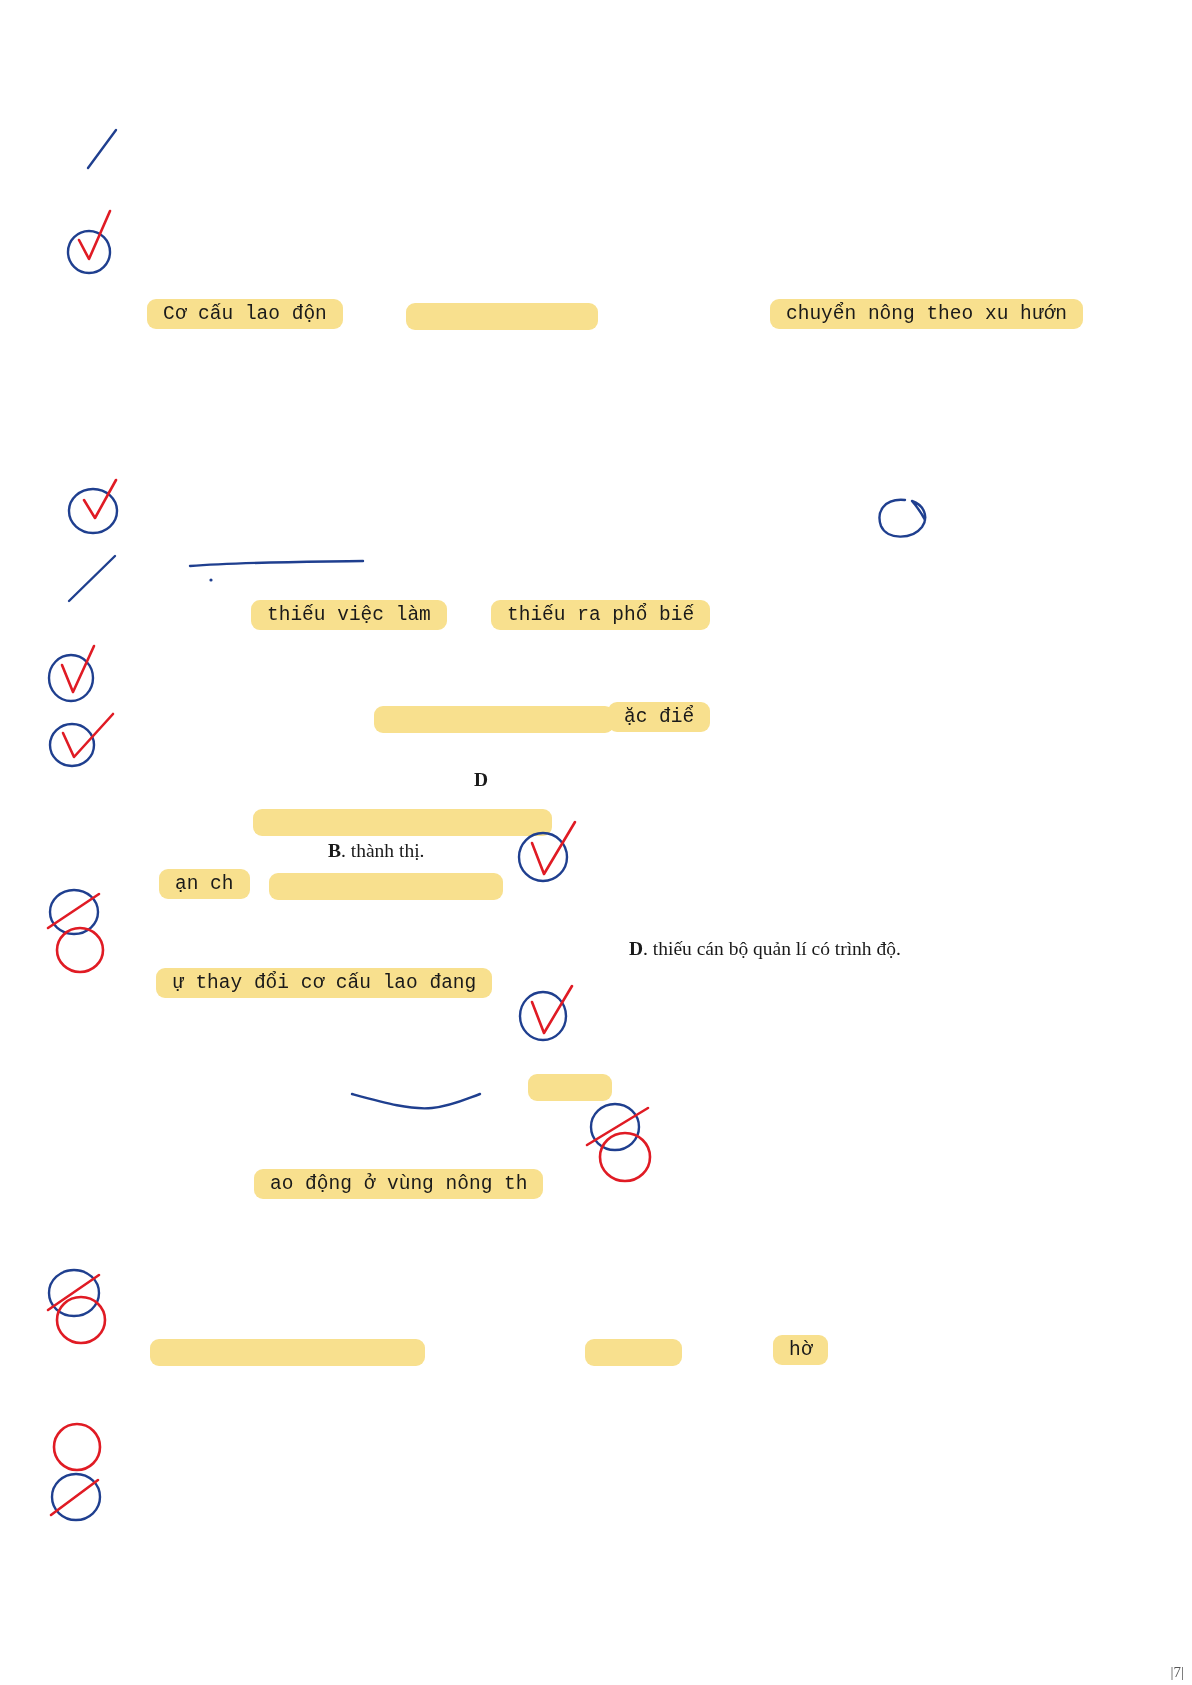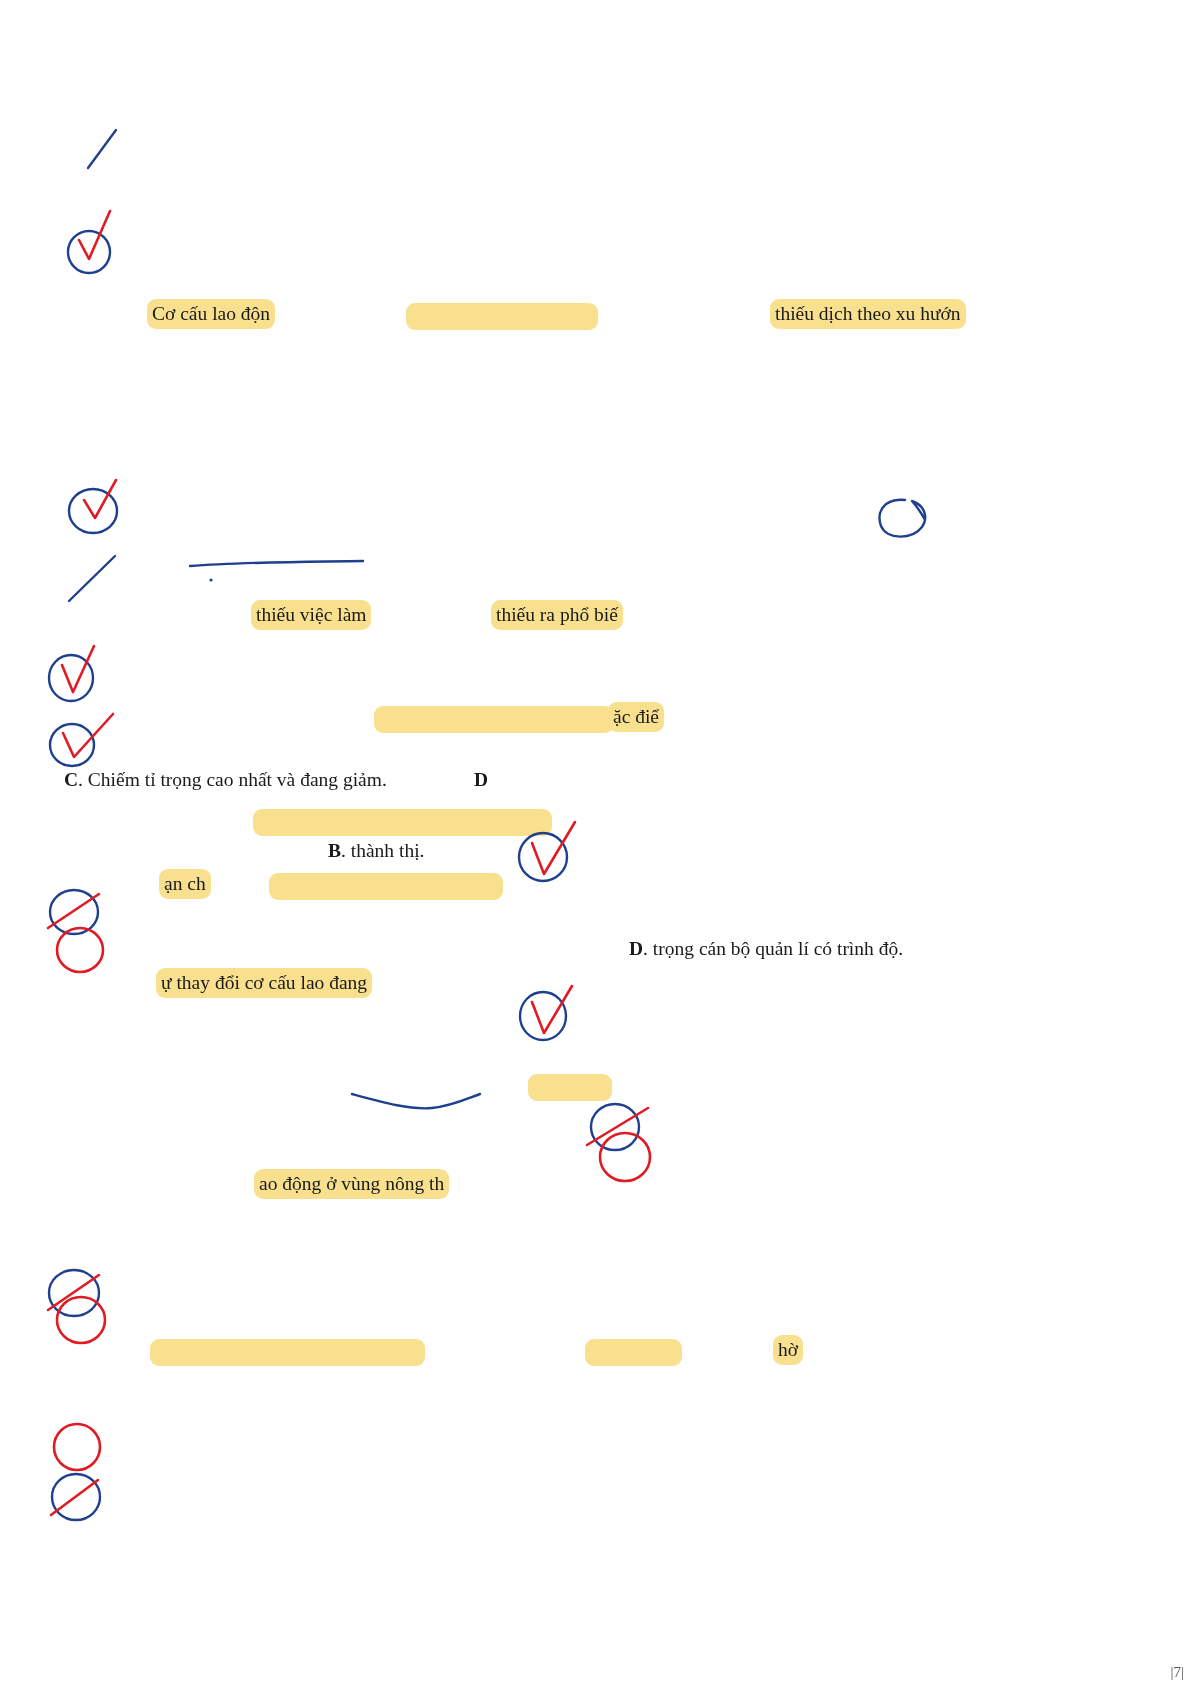--- a/index.html
+++ b/index.html
@@ -25,27 +25,27 @@
     white-space: nowrap;
     line-height: 1.3;
   }
   .hl {
     position: absolute;
     background: #f8e08e;
     border-radius: 9px;
   }
   .hl-txt {
     position: absolute;
-    font-family: Liberation Serif, serif;
+    font-family: Liberation Mono, monospace;
     font-size: 19.5px;
     color: #1a1a1a;
     white-space: nowrap;
     background: #f8e08e;
     border-radius: 9px;
-    padding: 2px 5px;
+    padding: 2px 16px;
     line-height: 1.35;
   }
   .bold { font-weight: bold; }
   svg.ink {
     position: absolute;
     left: 0;
     top: 0;
     width: 1192px;
     height: 1685px;
     pointer-events: none;
@@ -67,40 +67,37 @@
 
   <div class="hl" style="left:406px; top:303px; width:192px; height:27px;"></div>
   <div class="hl" style="left:374px; top:706px; width:240px; height:27px;"></div>
   <div class="hl" style="left:253px; top:809px; width:299px; height:27px;"></div>
   <div class="hl" style="left:269px; top:873px; width:234px; height:27px;"></div>
   <div class="hl" style="left:528px; top:1074px; width:84px; height:27px;"></div>
   <div class="hl" style="left:150px; top:1339px; width:275px; height:27px;"></div>
   <div class="hl" style="left:585px; top:1339px; width:97px; height:27px;"></div>
 
   <div class="hl-txt" style="left:147px; top:299px;">Cơ cấu lao độn</div>
-  <div class="hl-txt" style="left:770px; top:299px;">thiếu dịch theo xu hướn</div>
+  <div class="hl-txt" style="left:770px; top:299px;">chuyển nông theo xu hướn</div>
   <div class="hl-txt" style="left:251px; top:600px;text-align:right;">thiếu việc làm</div>
   <div class="hl-txt" style="left:491px; top:600px;">thiếu ra phổ biế</div>
   <div class="hl-txt" style="left:608px; top:702px;">ặc điể</div>
   <div class="hl-txt" style="left:159px; top:869px;">ạn ch</div>
   <div class="hl-txt" style="left:156px; top:968px;">ự thay đổi cơ cấu lao đang</div>
   <div class="hl-txt" style="left:254px; top:1169px;">ao động ở vùng nông th</div>
   <div class="hl-txt" style="left:773px; top:1335px;text-align:right;">hờ</div>
 
-  <div class="txt" style="left:64px; top:767px;">
-    <span class="bold">C</span><span>. Chiếm tỉ trọng cao nhất và đang giảm.</span>
-  </div>
   <div class="txt bold" style="left:474px; top:767px;">D</div>
 
   <div class="txt" style="left:328px; top:838px;">
     <span class="bold">B</span><span>. thành thị.</span>
   </div>
 
   <div class="txt" style="left:629px; top:936px;">
-    <span class="bold">D</span><span>. trọng cán bộ quản lí có trình độ.</span>
+    <span class="bold">D</span><span>. thiếu cán bộ quản lí có trình độ.</span>
   </div>
 
   <svg class="ink" viewBox="0 0 1192 1685">
     <g fill="none" stroke-linecap="round" stroke-linejoin="round">
 
       <path d="M88,168 L116,130" stroke="#1f3f8f" stroke-width="2.4"></path>
 
       <ellipse cx="89" cy="252" rx="21" ry="21" stroke="#1f3f8f" stroke-width="2.4"></ellipse>
       <path d="M79,240 L89,259 L110,211" stroke="#e01b24" stroke-width="2.6"></path>
 

